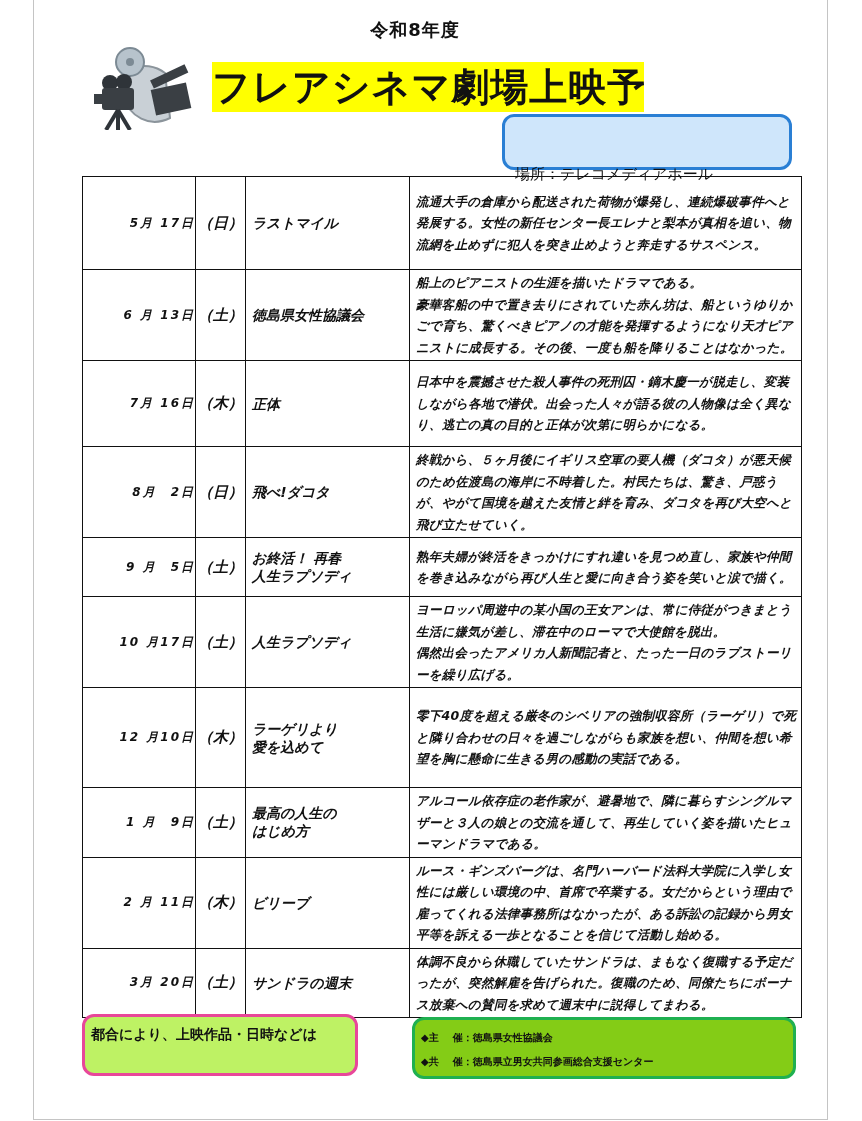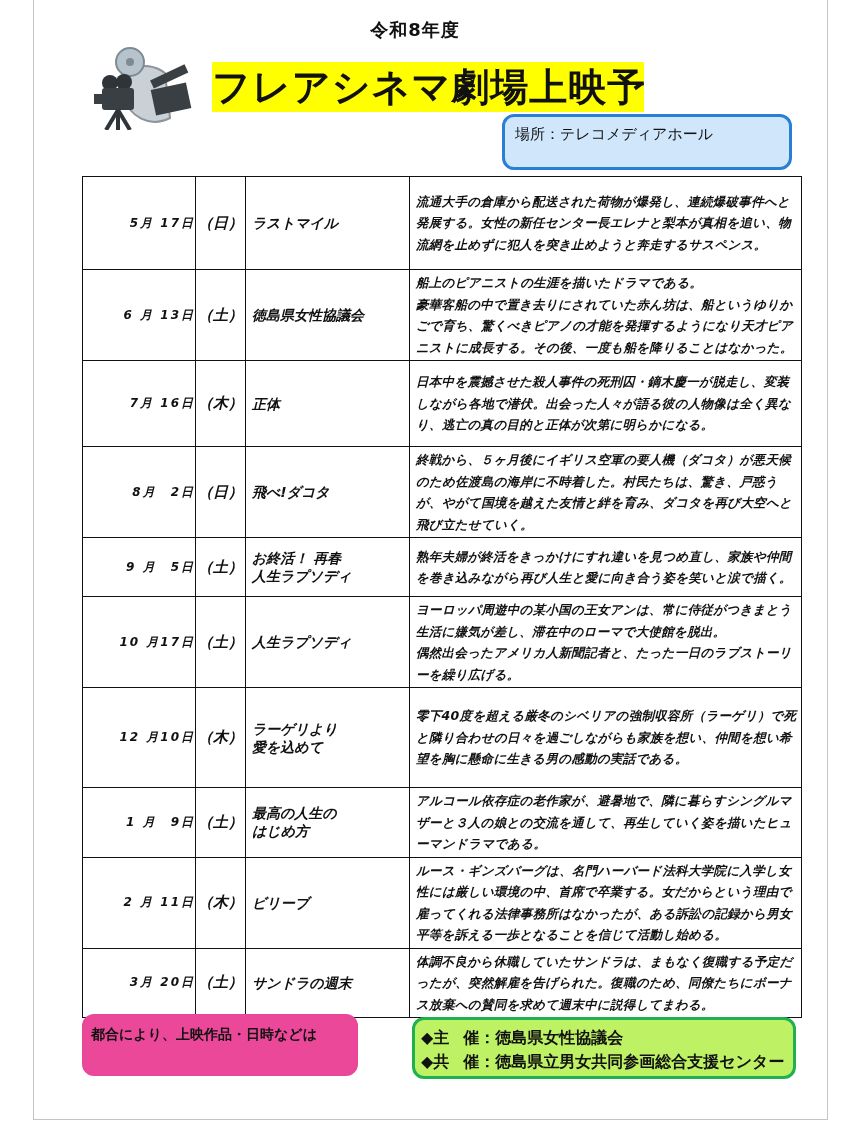--- a/index.html
+++ b/index.html
@@ -20,39 +20,39 @@
     position: absolute; left: 212px; top: 62px; width: 432px; height: 50px;
     background: #ffff00; text-align: center; line-height: 50px;
     font-size: 38px; font-weight: bold; letter-spacing: 1px; white-space: nowrap; overflow: hidden;
   }
   .logo { position: absolute; left: 90px; top: 38px; width: 110px; height: 92px; }
   .venue-box {
     position: absolute; left: 502px; top: 114px; width: 290px; height: 56px;
     background: #cfe6fb; border: 3px solid #2a7fd4; border-radius: 12px; box-sizing: border-box;
     padding: 6px 0 0 10px; font-size: 15px; line-height: 23px;
   }
-  .venue-box div { white-space: nowrap; }
+  .venue-box div { white-space: nowrap; margin-top: 40px; }
   table.schedule {
     position: absolute; left: 82px; top: 176px; width: 720px;
     border-collapse: collapse; table-layout: fixed;
   }
   table.schedule td { border: 1.5px solid #111; vertical-align: middle; padding: 0; font-style: italic; }
   td.date { width: 112px; text-align: right; font-weight: bold; font-size: 12px; letter-spacing: 2px; white-space: pre; }
   td.dow { width: 49px; text-align: center; font-weight: bold; font-size: 15px; }
   td.title { width: 157px; padding-left: 6px !important; font-size: 14px; font-weight: bold; line-height: 18px; white-space: pre-line; }
   td.desc { font-size: 12.5px; font-weight: bold; line-height: 21.5px; padding: 2px 4px 2px 6px !important; letter-spacing: 0.3px; }
   .notice-box {
     position: absolute; left: 82px; top: 1014px; width: 276px; height: 62px;
-    background: #ec4899; border: 3px solid #e8479a; border-radius: 12px; box-sizing: border-box;
+    background: #bef264; border: 3px solid #e8479a; border-radius: 12px; box-sizing: border-box;
     padding: 6px 0 0 6px; font-size: 14px; line-height: 23px; font-weight: bold;
   }
   .org-box {
     position: absolute; left: 412px; top: 1017px; width: 384px; height: 62px;
-    background: #bef264; border: 3px solid #1fb050; border-radius: 12px; box-sizing: border-box;
-    padding: 6px 0 0 6px; font-size: 16px; line-height: 24px; font-weight: bold;
+    background: #84cc16; border: 3px solid #1fb050; border-radius: 12px; box-sizing: border-box;
+    padding: 6px 0 0 6px; font-size: 10px; line-height: 24px; font-weight: bold;
   }
   .org-box div, .notice-box div { white-space: nowrap; }
   .gap { display: inline-block; width: 14px; }
 </style>
 </head>
 <body>
 
 <div class="page"></div>
 
 <div class="logo">

